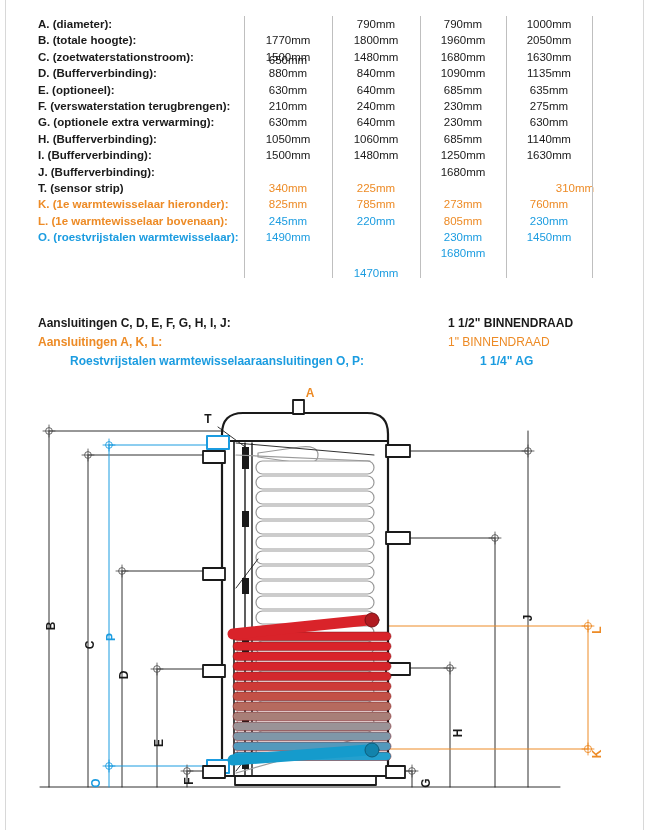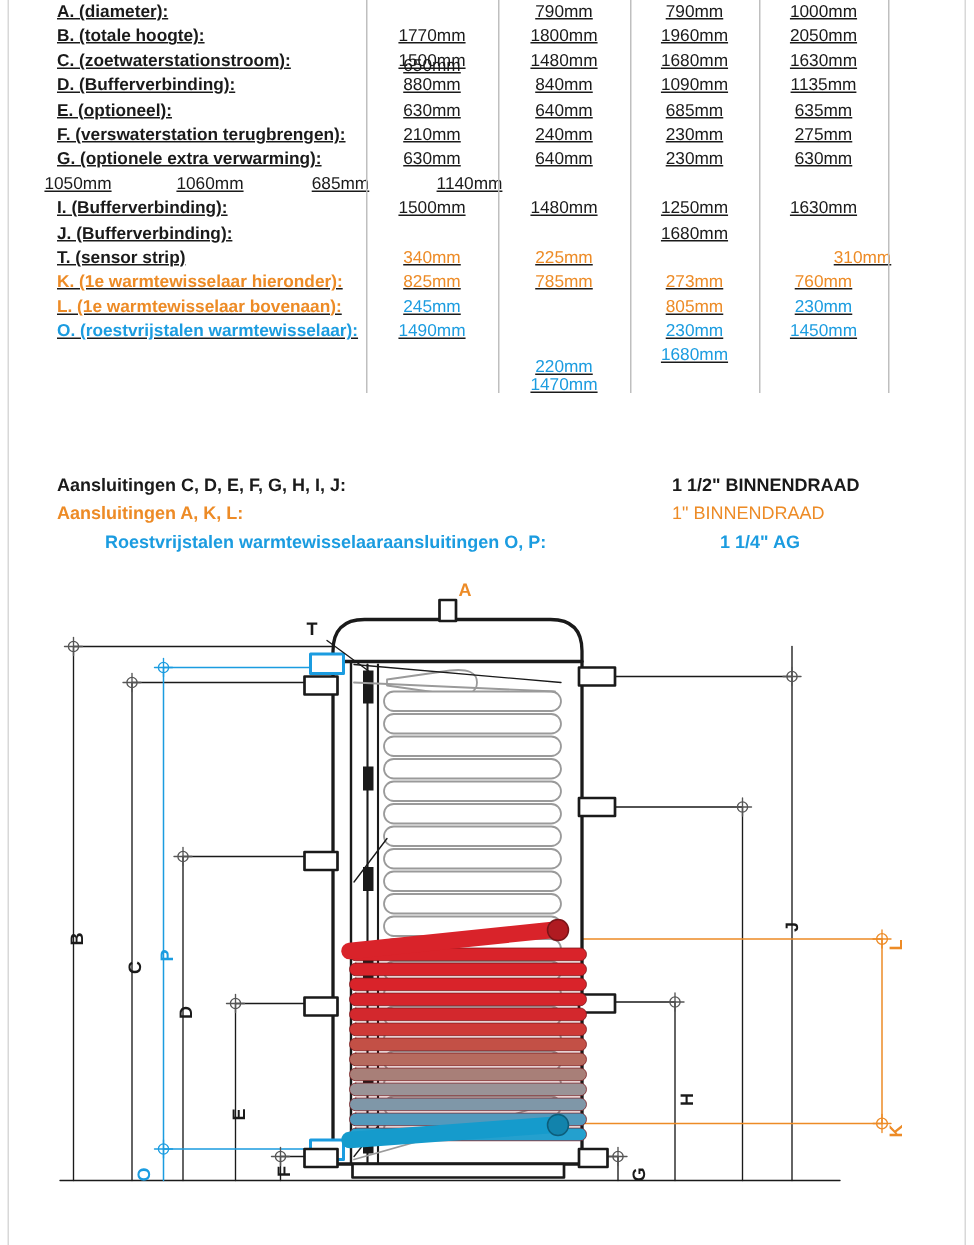--- a/index.html
+++ b/index.html
@@ -5,21 +5,21 @@
   html,body{margin:0;padding:0;background:#fff;}
   body{
     width:649px;height:830px;position:relative;overflow:hidden;
     font-family:"Liberation Sans","DejaVu Sans",sans-serif;
     color:#1a1a1a;
   }
   .page-border-left{position:absolute;left:5px;top:0;width:1px;height:830px;background:#d8d8d8;}
   .page-border-right{position:absolute;left:643px;top:0;width:1px;height:830px;background:#d8d8d8;}
 
   
-  #spec-table{position:absolute;left:8px;top:0;width:630px;text-decoration:underline;}
+  #spec-table{position:absolute;left:8px;top:16px;width:630px;}
   .spec-row{display:flex;align-items:flex-start;height:16.4px;}
   .spec-label{
     width:236px;flex:0 0 236px;text-align:left;padding-left:30px;
     font-size:11.5px;font-weight:bold;line-height:16.4px;white-space:nowrap;
     box-sizing:border-box;
   }
   .spec-val{
     flex:0 0 88px;width:88px;text-align:center;font-size:11.5px;
     line-height:16.4px;white-space:nowrap;box-sizing:border-box;
   }
@@ -103,20 +103,21 @@
       </div>
       <div class="spec-row">
         <div class="spec-label" style="color: rgb(26, 26, 26);">G. (optionele extra verwarming):</div>
         <div class="spec-val" style="color: rgb(26, 26, 26);">630mm</div>
         <div class="spec-val" style="color: rgb(26, 26, 26);">640mm</div>
         <div class="spec-val c4" style="color: rgb(26, 26, 26);">230mm</div>
         <div class="spec-val c5" style="color: rgb(26, 26, 26);">630mm</div>
         <div class="spec-val pad"></div>
       </div>
       <div class="spec-row">
+        <div class="spec-label" style="color: rgb(26, 26, 26);">H. (Bufferverbinding):</div>
         <div class="spec-val" style="color: rgb(26, 26, 26);">1050mm</div>
         <div class="spec-val" style="color: rgb(26, 26, 26);">1060mm</div>
         <div class="spec-val c4" style="color: rgb(26, 26, 26);">685mm</div>
         <div class="spec-val c5" style="color: rgb(26, 26, 26);">1140mm</div>
         <div class="spec-val pad"></div>
       </div>
       <div class="spec-row">
         <div class="spec-label" style="color: rgb(26, 26, 26);">I.  (Bufferverbinding):</div>
         <div class="spec-val" style="color: rgb(26, 26, 26);">1500mm</div>
         <div class="spec-val" style="color: rgb(26, 26, 26);">1480mm</div>
@@ -144,21 +145,21 @@
         <div class="spec-label" style="color: rgb(237, 139, 38);">K. (1e warmtewisselaar hieronder):</div>
         <div class="spec-val" style="color: rgb(237, 139, 38);">825mm</div>
         <div class="spec-val" style="color: rgb(237, 139, 38);">785mm</div>
         <div class="spec-val c4" style="color: rgb(237, 139, 38);">273mm</div>
         <div class="spec-val c5" style="color: rgb(237, 139, 38);">760mm</div>
         <div class="spec-val pad"></div>
       </div>
       <div class="spec-row">
         <div class="spec-label" style="color: rgb(237, 139, 38);">L. (1e warmtewisselaar bovenaan):</div>
         <div class="spec-val" style="color: rgb(27, 156, 224);">245mm</div>
-        <div class="spec-val" style="color: rgb(27, 156, 224); margin-top: 40px;">220mm</div>
+        <div class="spec-val" style="color: rgb(27, 156, 224);">220mm</div>
         <div class="spec-val c4" style="color: rgb(237, 139, 38);">805mm</div>
         <div class="spec-val c5" style="color: rgb(27, 156, 224);">230mm</div>
         <div class="spec-val pad"></div>
       </div>
       <div class="spec-row">
         <div class="spec-label" style="color: rgb(27, 156, 224);">O. (roestvrijstalen warmtewisselaar):</div>
         <div class="spec-val" style="color: rgb(27, 156, 224);">1490mm</div>
         <div class="spec-val" style="color: rgb(27, 156, 224); margin-top: 36px;">1470mm</div>
         <div class="spec-val c4" style="color: rgb(27, 156, 224);">230mm</div>
         <div class="spec-val c5" style="color: rgb(27, 156, 224);">1450mm</div>

